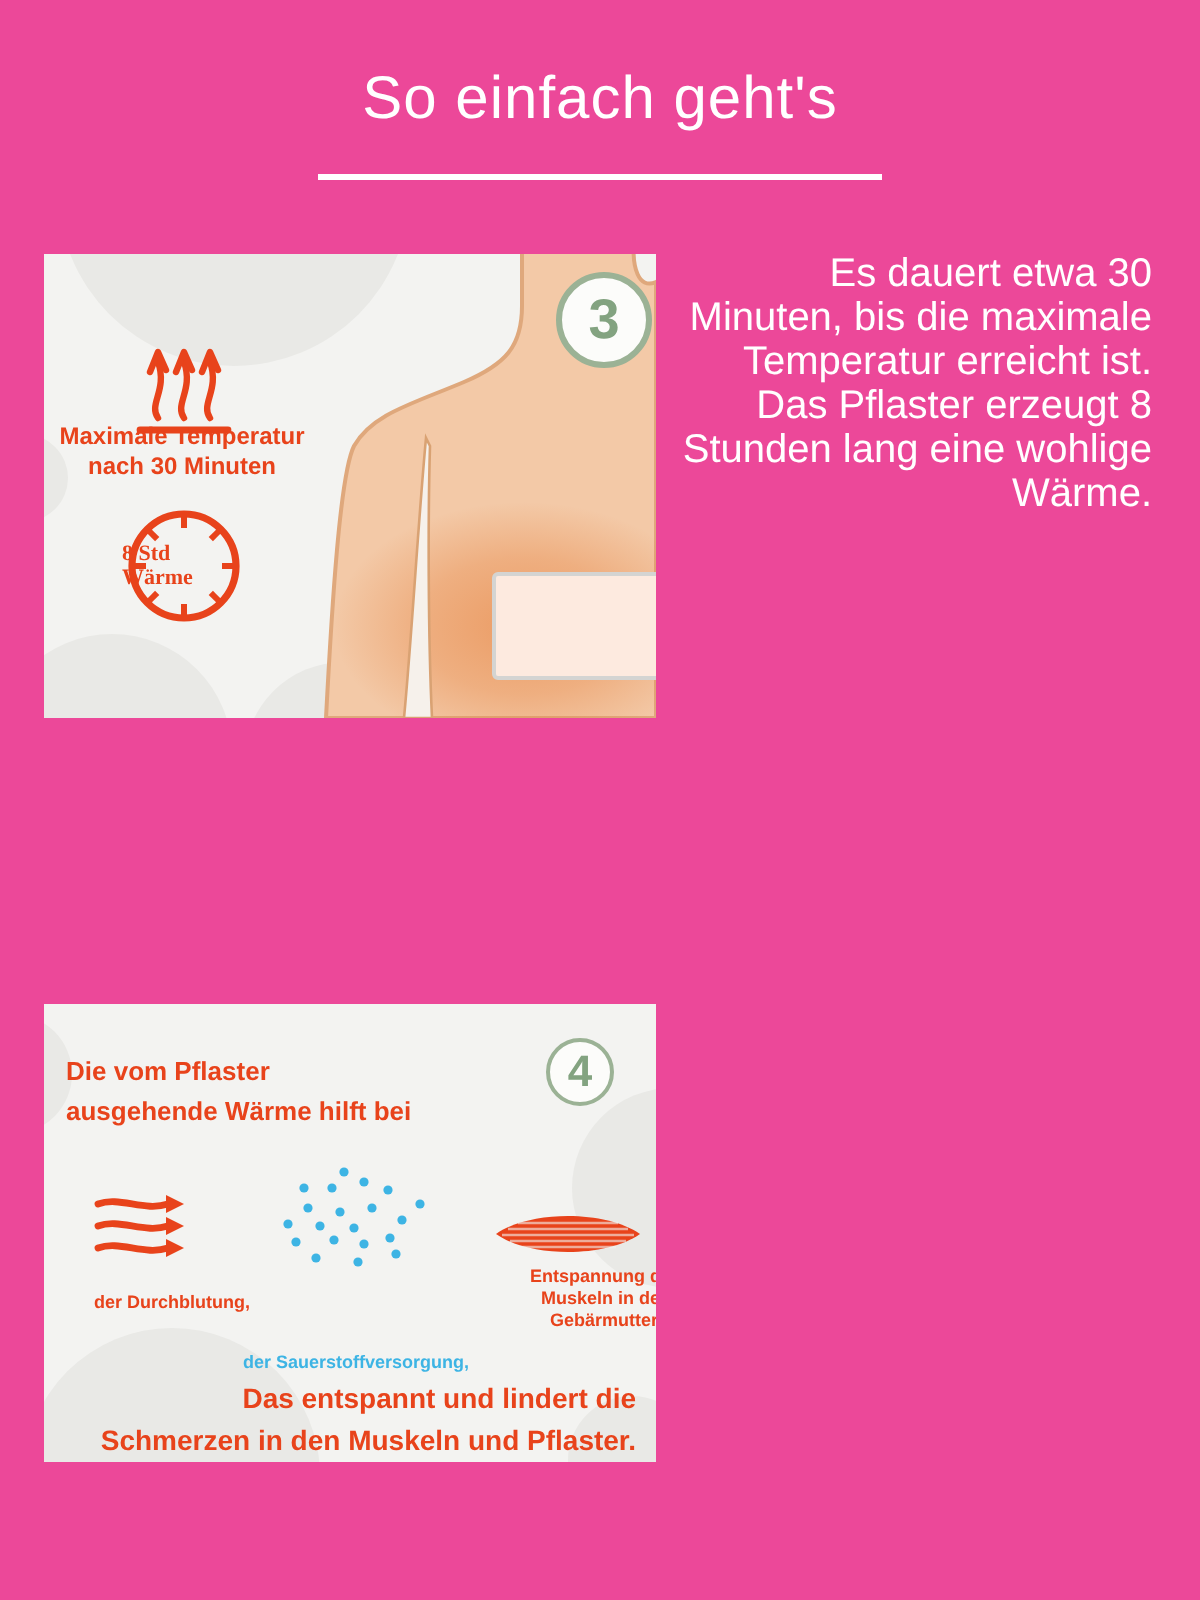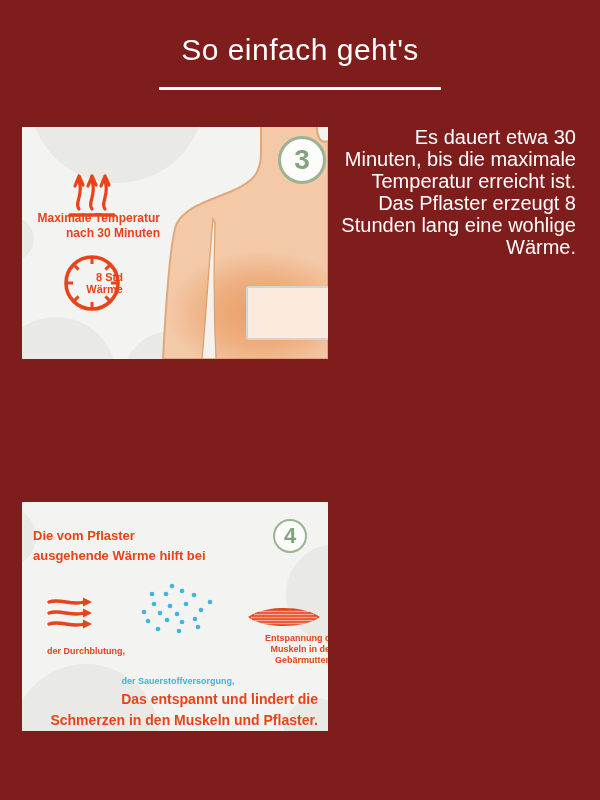--- a/index.html
+++ b/index.html
@@ -1,18 +1,18 @@
 <!DOCTYPE html>
 <html><head>
 <meta charset="utf-8">
 <style>
   html,body{margin:0;padding:0;}
   .page{
     position:relative;width:600px;height:800px;overflow:hidden;
-    background:#7f1d1d;
+    background:#ec4899;
     font-family:"Liberation Sans",sans-serif;
   }
   .title{
     position:absolute;top:33px;left:0;width:600px;margin:0;
     text-align:center;color:#ffffff;font-size:30px;font-weight:400;
     letter-spacing:0.5px;
   }
   .title-underline{
     position:absolute;top:87px;left:159px;width:282px;height:3px;background:#ffffff;
   }
@@ -31,29 +31,29 @@
   .step-badge{
     position:absolute;border-radius:50%;
     background:#fcfcfa;border:3px solid #9bb295;color:#83a380;
     display:flex;align-items:center;justify-content:center;font-weight:700;
   }
   .badge1{left:256px;top:9px;width:42px;height:42px;font-size:28px;}
   .badge2{left:251px;top:17px;width:30px;height:30px;font-size:22px;border-width:2.5px;}
   
   .heat-icon{position:absolute;left:44px;top:42px;}
   .heat-label{
-    position:absolute;left:0;top:84px;width:138px;text-align:right;
+    position:absolute;left:0;top:84px;width:138px;text-align:center;
     color:#e8431b;font-weight:700;font-size:12px;line-height:15px;
   }
   .clock{position:absolute;left:39px;top:125px;width:62px;height:62px;}
   .clock-svg{position:absolute;left:0;top:0;}
   .clock-text{
     position:absolute;left:0;top:0;width:62px;height:62px;
-    display:flex;flex-direction:column;align-items:flex-end;justify-content:center;
-    color:#e8431b;font-weight:700;font-size:11px;line-height:12.5px;text-align:center;
+    display:flex;flex-direction:column;align-items:flex-start;justify-content:center;
+    color:#e8431b;font-weight:700;font-size:11px;line-height:12.5px;text-align:center;font-family:Liberation Serif, serif;
   }
   
   .card2-title{
     position:absolute;left:11px;top:12px;color:#e8431b;
     font-weight:700;font-size:13px;line-height:20px;margin-top:12px;
   }
   .benefit-icon{position:absolute;}
   .icon-arrows{left:24px;top:93px;}
   .icon-dots{left:112px;top:80px;}
   .icon-muscle{left:225px;top:100px;}

